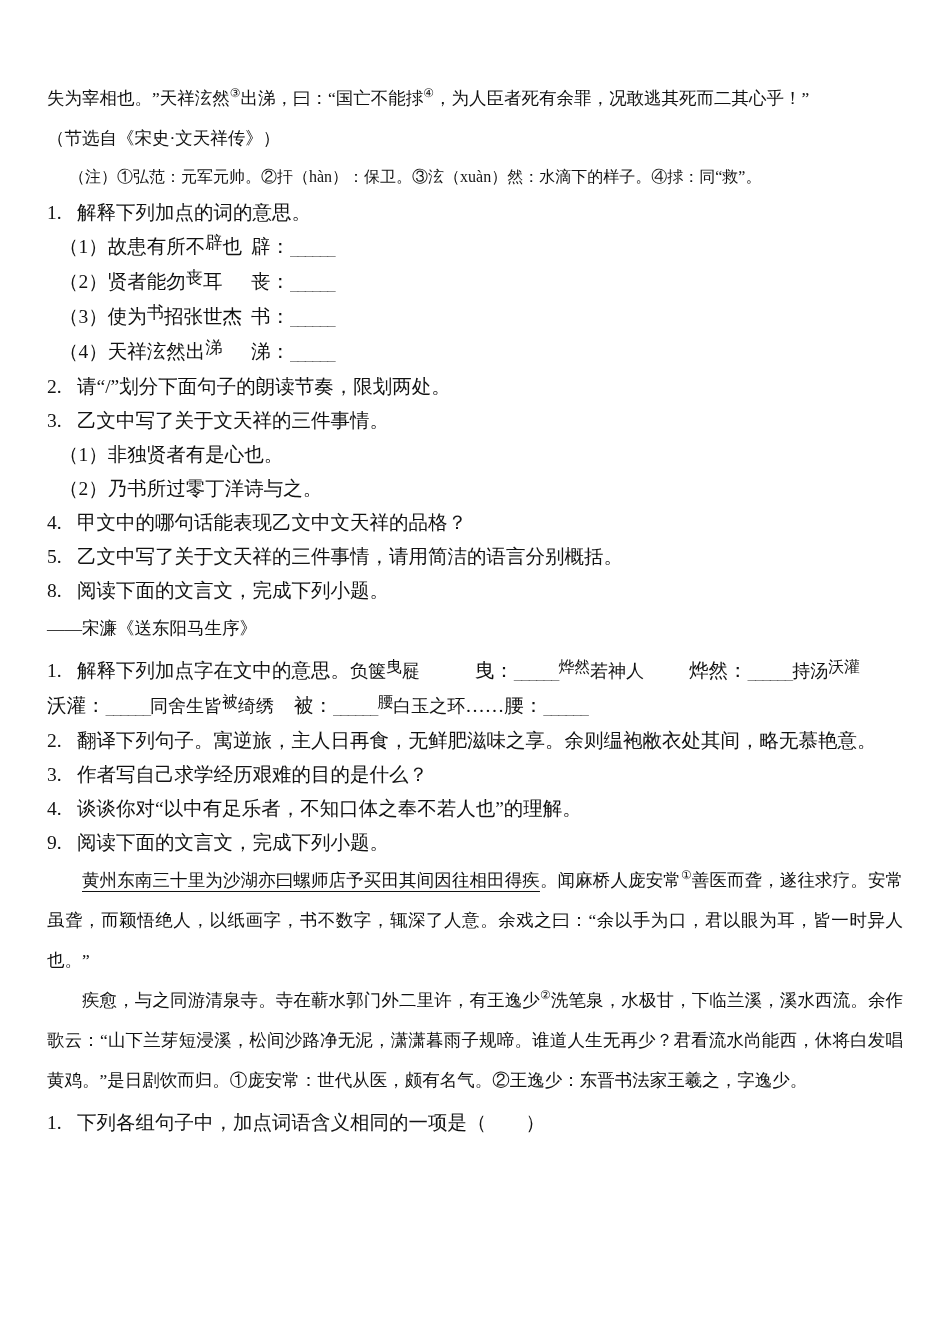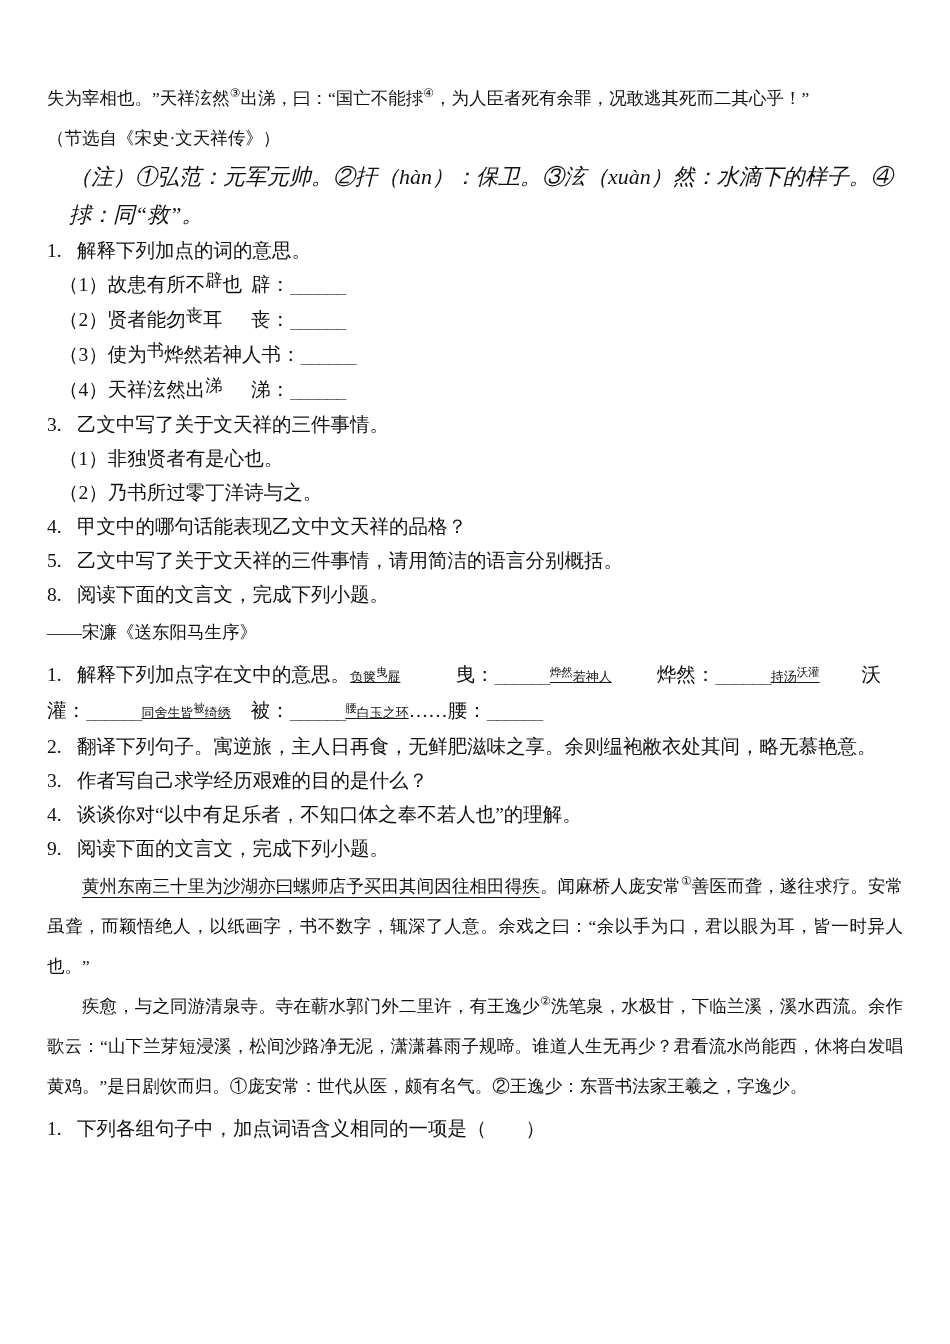--- a/index.html
+++ b/index.html
@@ -10,35 +10,35 @@
     padding:78px 47px 0 47px;
     font-family:"Liberation Serif","DejaVu Serif",serif;
     overflow:hidden;
   }
   p{margin:0;padding:0;}
   
   .kai{font-size:17.5px;line-height:40px;}
   .justify{text-align:justify;}
   .ind2{text-indent:35px;}
   .src{font-size:17.5px;line-height:40px;}
-  .note{font-size:22px;line-height:38px;padding-left:22px;font-style:italic;}
+  .note{font-size:16px;line-height:38px;padding-left:22px;}
   
   .q{font-size:19.5px;line-height:34px;}
   .sub{padding-left:12px;}
   .qnum{display:inline-block;min-width:30px;}
   .lhs{display:inline-block;min-width:192px;}
   .term{}
   .blank{
     font-family:"DejaVu Sans Mono","Liberation Mono",monospace;
-    font-size:17px;letter-spacing:-1px;color:#3a3a3a;
+    font-size:14px;letter-spacing:-1px;color:#3a3a3a;
   }
   .raise{position:relative;top:-5px;font-size:0.88em;}
   .sup{font-size:12px;vertical-align:7px;line-height:0;}
   .sent{word-spacing:7px;letter-spacing:1px;}
-  .ph{font-size:13px;text-decoration:underline;}
+  .ph{font-size:18px;}
   .gap{display:inline-block;height:1px;}
   .g55{width:55px;}
   .g45{width:45px;}
   .g42{width:42px;}
   .g20{width:20px;}
   .ul{text-decoration:underline;text-underline-offset:5px;text-decoration-thickness:1px;}
   .mt6{margin-top:6px;}
 </style>
 </head>
 <body>
@@ -50,24 +50,25 @@
   <p class="src">（节选自《宋史·文天祥传》）</p>
 
   <p class="note">（注）①弘范：元军元帅。②扞（hàn）：保卫。③泫（xuàn）然：水滴下的样子。④捄：同“救”。</p>
 
   <p class="q"><span class="qnum">1.</span><span>解释下列加点的词的意思。</span></p>
 
   <p class="q sub"><span class="lhs"><span>（1）</span><span>故患有所不</span><span class="raise">辟</span><span>也</span></span><span class="term">辟：</span><span class="blank">______</span></p>
 
   <p class="q sub"><span class="lhs"><span>（2）</span><span>贤者能勿</span><span class="raise">丧</span><span>耳</span></span><span class="term">丧：</span><span class="blank">______</span></p>
 
-  <p class="q sub"><span class="lhs"><span>（3）</span><span>使为</span><span class="raise">书</span><span>烨然若神人</span></span><span class="term">书：</span><span class="blank">______</span></p>
+  <p class="q sub"><span class="lhs"><span>（3）</span><span>使为</span><span class="raise">书</span><span>招张世杰</span></span><span class="term">书：</span><span class="blank">______</span></p>
 
   <p class="q sub"><span class="lhs"><span>（4）</span><span>天祥泫然出</span><span class="raise">涕</span><span></span></span><span class="term">涕：</span><span class="blank">______</span></p>
 
+  <p class="q"><span class="qnum">2.</span><span>请“/”划分下面句子的朗读节奏，限划两处。</span></p>
 
 
   <p class="q"><span class="qnum">3.</span><span>乙文中写了关于文天祥的三件事情。</span></p>
 
   <p class="q sub"><span>（1）</span><span>非独贤者有是心也。</span></p>
 
   <p class="q sub"><span>（2）</span><span>乃书所过零丁洋诗与之。</span></p>
 
   <p class="q"><span class="qnum">4.</span><span>甲文中的哪句话能表现乙文中文天祥的品格？</span></p>
 

